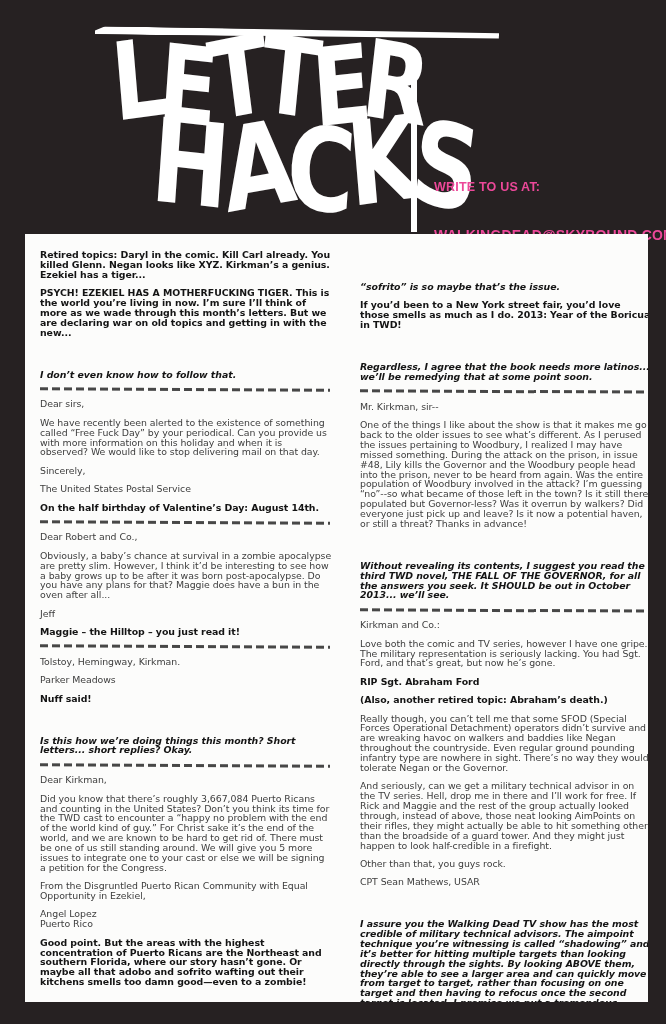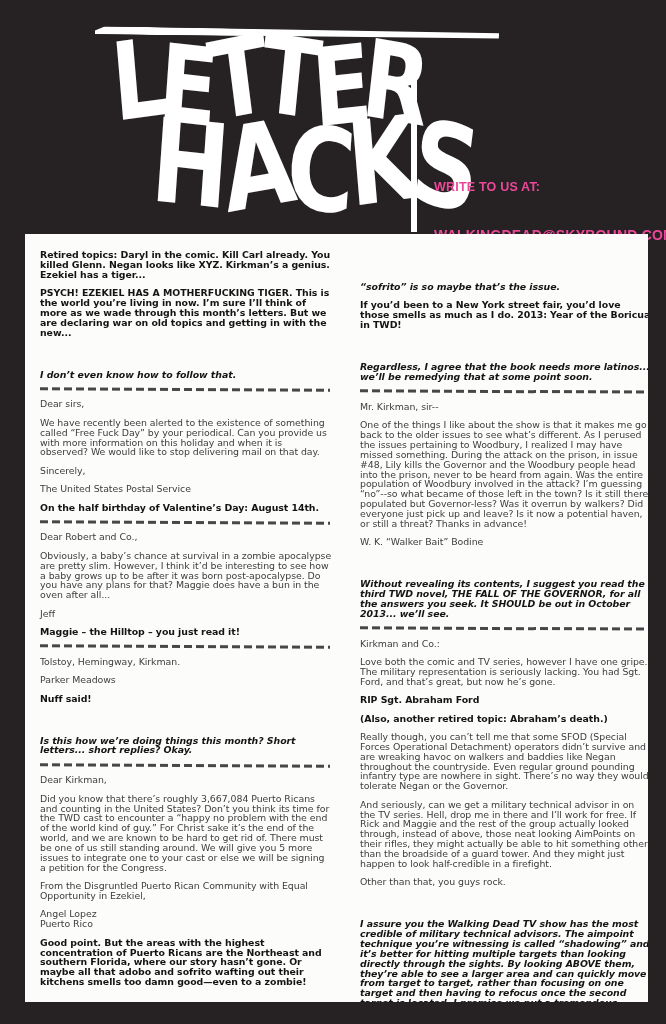--- a/index.html
+++ b/index.html
@@ -133,26 +133,26 @@
         <div class="para bold">Good point. But the areas with the highest concentration of Puerto Ricans are the Northeast and southern Florida, where our story hasn’t gone. Or maybe all that adobo and sofrito wafting out their kitchens smells too damn good—even to a zombie!</div>
         <div class="para bold-italic">Is that technically racist?  Borderline?  It’s kind of making me uncomfortable... but I don’t know what</div>
       </div>
     <div class="col" id="col-right">
         <div class="para bold-italic">“sofrito” is so maybe that’s the issue.</div>
         <div class="para bold">If you’d been to a New York street fair, you’d love those smells as much as I do. 2013: Year of the Boricua in TWD!</div>
         <div class="para bold-italic">Regardless, I agree that the book needs more latinos... we’ll be remedying that at some point soon.</div>
         <div class="sep"></div>
         <div class="para regular">Mr. Kirkman, sir--</div>
         <div class="para regular">One of the things I like about the show is that it makes me go back to the older issues to see what’s different. As I perused the issues pertaining to Woodbury, I realized I may have missed something. During the attack on the prison, in issue #48, Lily kills the Governor and the Woodbury people head into the prison, never to be heard from again. Was the entire population of Woodbury involved in the attack? I’m guessing “no”--so what became of those left in the town? Is it still there, populated but Governor-less? Was it overrun by walkers? Did everyone just pick up and leave? Is it now a potential haven, or still a threat? Thanks in advance!</div>
-        <div class="para regular">W. K. “Walker Bait” Bodine</div>
         <div class="para bold-italic">Without revealing its contents, I suggest you read the third TWD novel, THE FALL OF THE GOVERNOR, for all the answers you seek.  It SHOULD be out in October 2013... we’ll see.</div>
         <div class="sep"></div>
         <div class="para regular">Kirkman and Co.:</div>
         <div class="para regular">Love both the comic and TV series, however I have one gripe. The military representation is seriously lacking.  You had Sgt. Ford, and that’s great, but now he’s gone.</div>
         <div class="para bold">RIP Sgt. Abraham Ford</div>
         <div class="para bold">(Also, another retired topic: Abraham’s death.)</div>
         <div class="para regular">Really though, you can’t tell me that some SFOD (Special Forces Operational Detachment) operators didn’t survive and are wreaking havoc on walkers and baddies like Negan throughout the countryside.  Even regular ground pounding infantry type are nowhere in sight.  There’s no way they would tolerate Negan or the Governor.</div>
         <div class="para regular">And seriously, can we get a military technical advisor in on the TV series.  Hell, drop me in there and I’ll work for free. If Rick and Maggie and the rest of the group actually looked through, instead of above, those neat looking AimPoints on their rifles, they might actually be able to hit something other than the broadside of a guard tower.  And they might just happen to look half-credible in a firefight.</div>
         <div class="para regular">Other than that, you guys rock.</div>
+        <div class="para regular">CPT Sean Mathews, USAR</div>
         <div class="para bold-italic">I assure you the Walking Dead TV show has the most credible of military technical advisors.  The aimpoint technique you’re witnessing is called “shadowing” and it’s better for hitting multiple targets than looking directly through the sights.  By looking ABOVE them, they’re able to see a larger area and can quickly move from target to target, rather than focusing on one target and then having to refocus once the second target is located.  I promise we put a tremendous amount of work into that show.</div>
       </div>
   </div>
 </div>
 
 </body></html>

